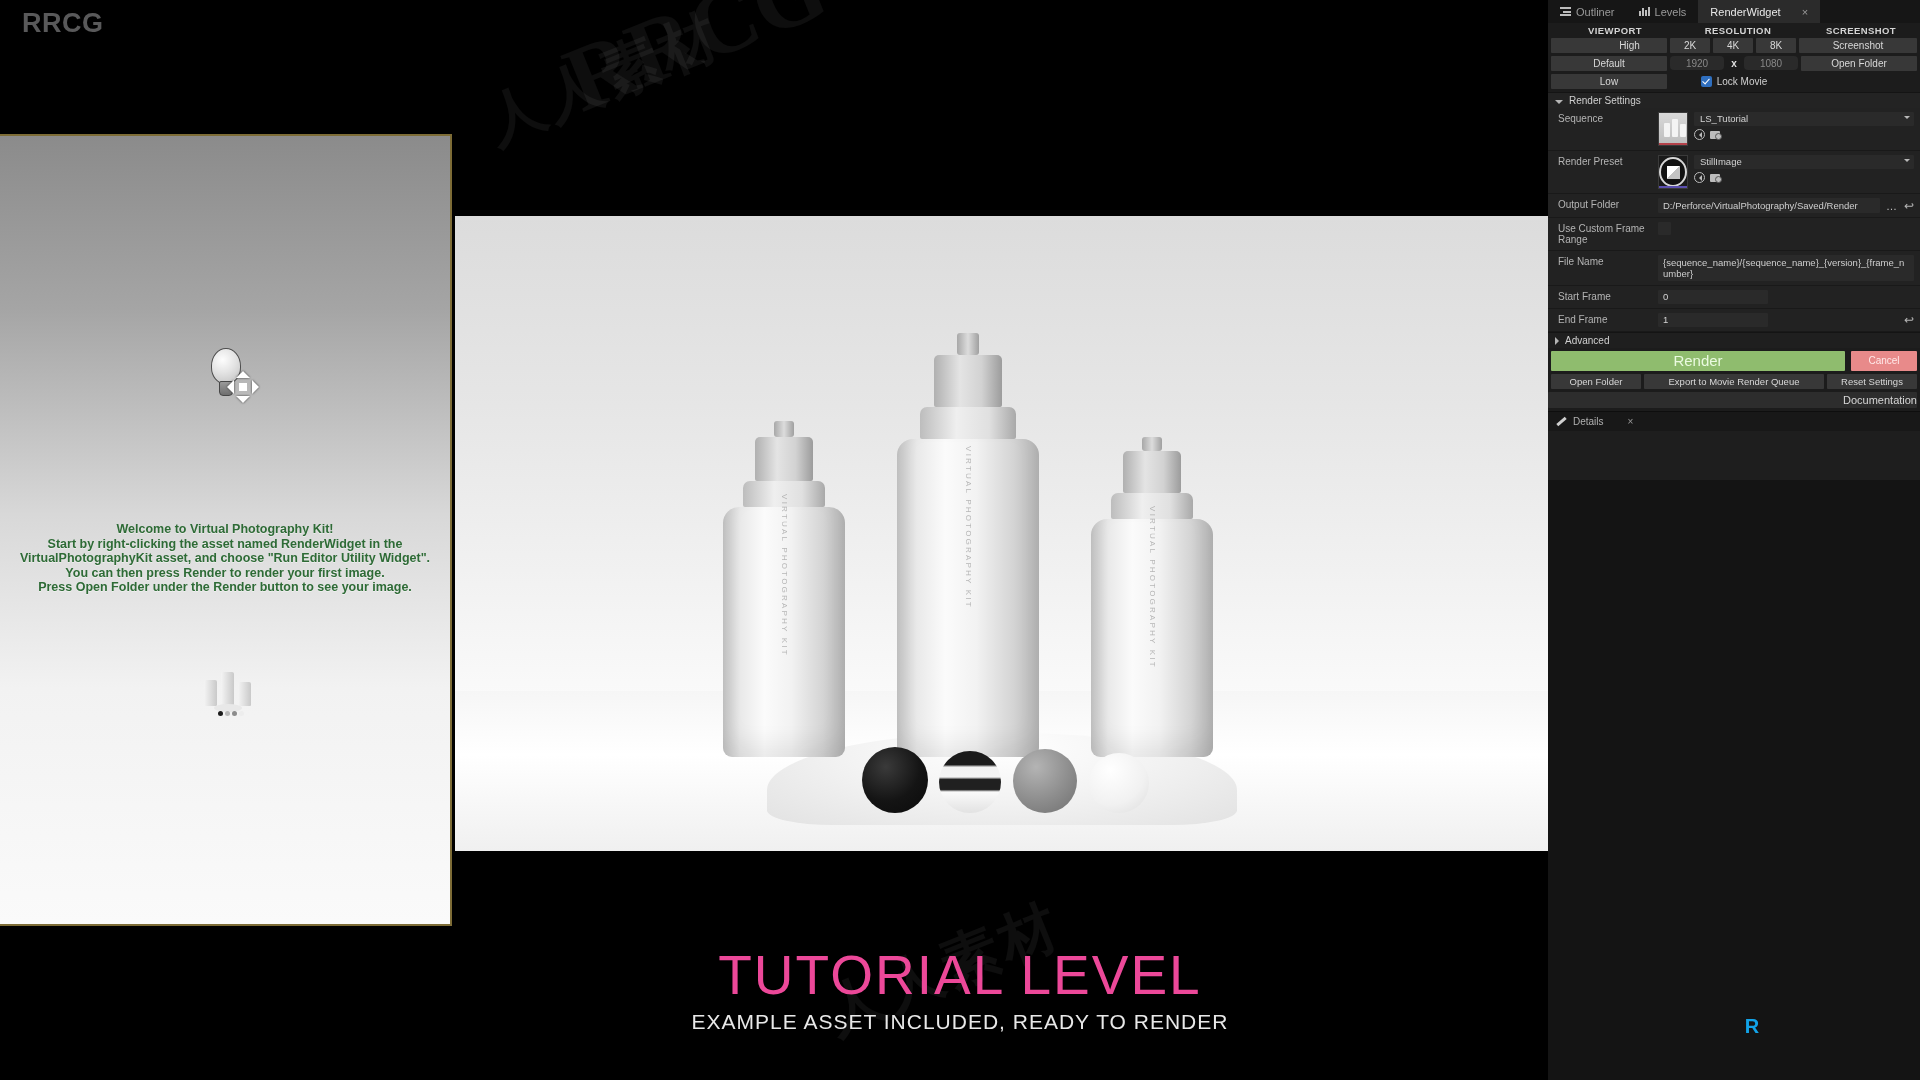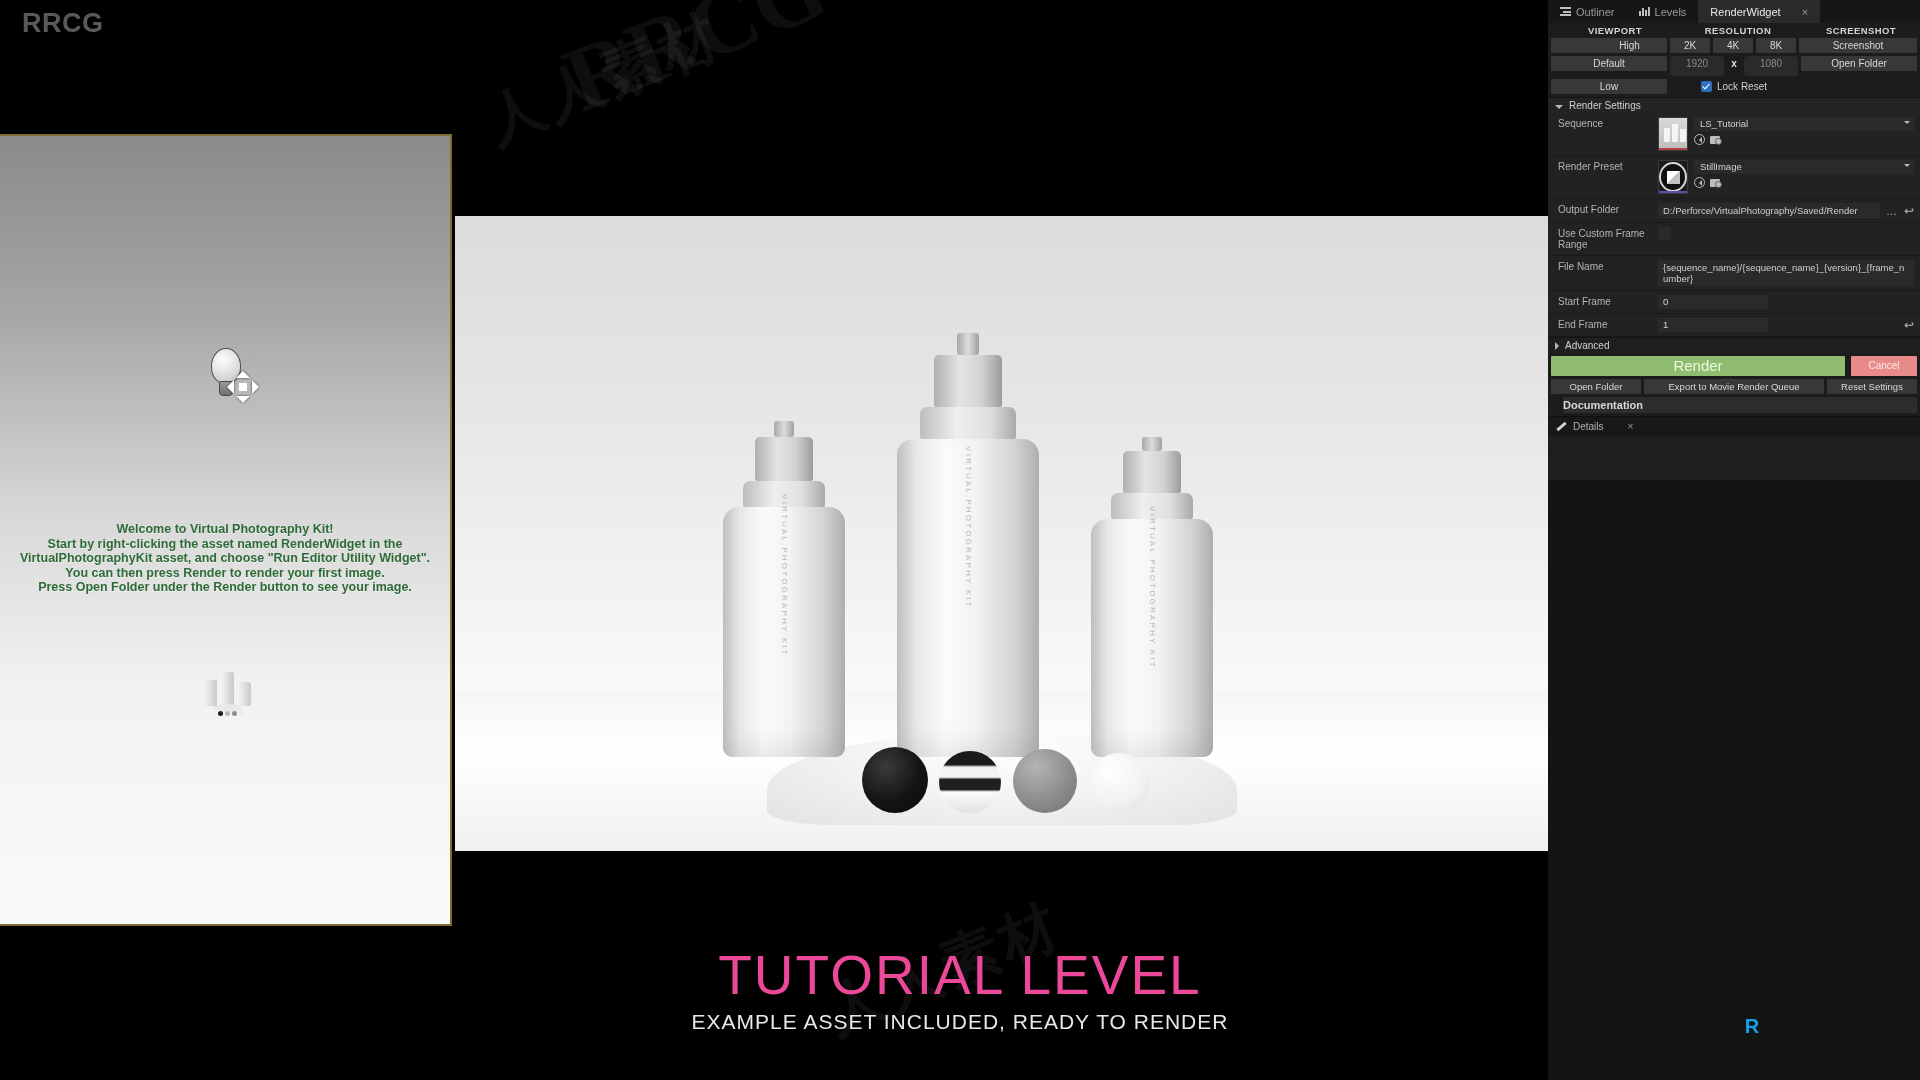--- a/index.html
+++ b/index.html
@@ -178,21 +178,21 @@
   }
 
   .colhdr { display:flex; height:15px; align-items:center; background:#1c1c1c;padding-left:8px; }
   .colhdr span { text-align:center; color:#d4d4d4; font-size:9.5px; font-weight:bold; letter-spacing:0.4px; }
 
   .grid-row { display:flex; gap:3px; padding: 0 3px 3px 3px; }
   .btn {
     background:#383838; color:#d8d8d8; height:15px; line-height:15px;
     text-align:center; font-size:10px; border-radius:1px;
   }
-  .numbox { background:#2a2a2a; color:#888; height:20px; line-height:15px; text-align:center; font-size:10px; border-radius:4px; }
+  .numbox { background:#2a2a2a; color:#888; height:14px; line-height:15px; text-align:center; font-size:10px; border-radius:4px; }
   .xmark { width:14px; text-align:center; color:#e0e0e0; font-weight:bold; font-size:10px; line-height:15px; }
   .chk {
     width:11px; height:11px; background:#2f6fbf; border-radius:2px; position:relative; flex:none;
   }
   .chk::after {
     content:""; position:absolute; left:3px; top:1px; width:3px; height:6px;
     border:solid #fff; border-width:0 1.6px 1.6px 0; transform:rotate(42deg);
   }
 
   .section-hdr {
@@ -242,22 +242,22 @@
   .dots3 { color:#c0c0c0; font-size:11px; letter-spacing:1px; line-height:14px; }
   .revert { color:#b6b6b6; font-size:12px; line-height:14px; }
 
   .render-row { display:flex; gap:6px; padding:3px; }
   #render-btn { flex:1; background:#8fbc6e; color:#eafae0; height:20px; line-height:20px;
     text-align:center; font-size:15px; border-radius:1px; }
   #cancel-btn { width:66px; background:#e88a8a; color:#ffe9e9; height:20px; line-height:20px;
     text-align:center; font-size:10px; border-radius:1px; }
   .actions { display:flex; gap:3px; padding:0 3px 3px 3px; }
   .actions .btn { flex:1; font-size:9.5px; }
-  #doc-btn { margin:0 3px 3px 15px; background:#2d2d2d; color:#d6d6d6; height:16px; line-height:16px;
-    text-align:left; font-size:11px; border-radius:1px;font-weight:bold; }
+  #doc-btn { margin:0 3px 3px 0; background:#2d2d2d; color:#d6d6d6; height:16px; line-height:16px;
+    text-align:right; font-size:11px; border-radius:1px; }
 
   #details-hdr { display:flex; align-items:center; gap:6px; height:20px; padding-left:8px;
     background:#181818; border-top:1px solid #0e0e0e; color:#b0b0b0; font-size:10px; }
   #details-hdr .close { margin-left:18px; font-size:10px; color:#9a9a9a; }
   #details-body { height:120px; background:#1e1e1e; display:flex; align-items:center; justify-content:center; }
   #details-body span { color:#8e8e8e; font-size:9.5px; }
   #dock-fill { position:absolute; left:0; right:0; top:480px; bottom:0; background:#141414; }
 </style>
 </head>
 <body>
@@ -408,21 +408,21 @@
       <div class="numbox" style="width:54px;">1920</div>
       <div class="xmark">x</div>
       <div class="numbox" style="width:54px;">1080</div>
       <div class="btn" style="flex:1;">Open Folder</div>
     </div>
 
     <div class="grid-row">
       <div class="btn" style="width:116px;">Low</div>
       <div style="flex:1;display:flex;align-items:center;justify-content:center;gap:5px;">
         <span class="chk"></span>
-        <span style="color:#d0d0d0;font-size:10px;">Lock Reset</span>
+        <span style="color:#d0d0d0;font-size:10px;">Lock Movie</span>
       </div>
       <div style="width:116px;"></div>
     </div>
 
     <div class="section-hdr">
       <span class="tri down"></span>
       <span>Render Settings</span>
     </div>
 
     <div class="prop">

